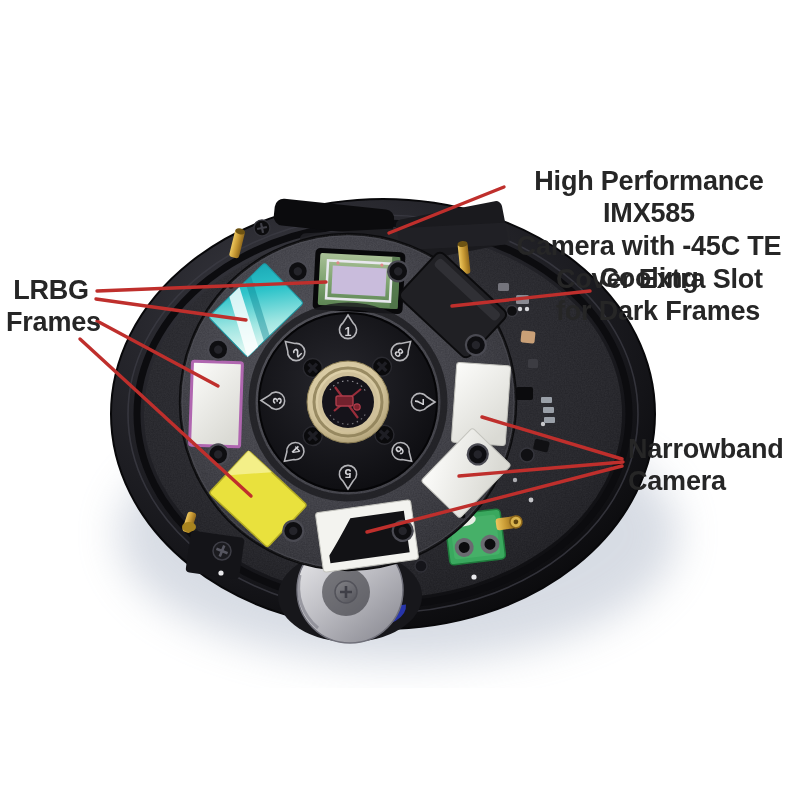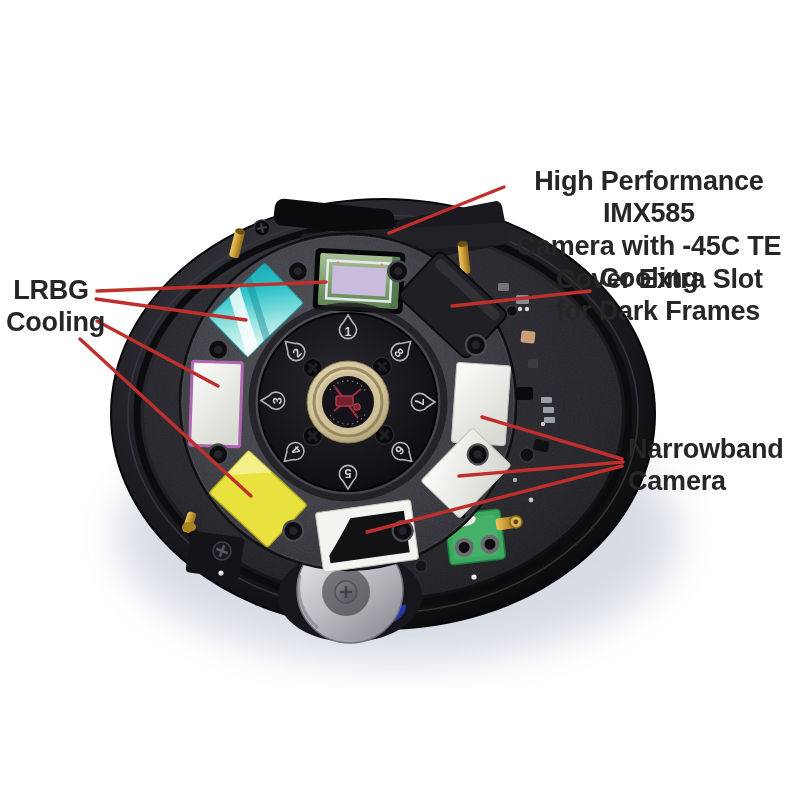--- a/index.html
+++ b/index.html
@@ -349,17 +349,17 @@
     <line x1="623" y1="462" x2="459" y2="476"></line>
     <line x1="622" y1="466" x2="367" y2="532"></line>
   </g>
 </svg>
 
 <div class="label center" id="camera-label">High Performance IMX585
 Camera with -45C TE Cooling</div>
 <div class="label" id="cover-label">Cover Extra Slot
 for Dark Frames</div>
 <div class="label center" id="lrbg-label">LRBG
-Cooling</div>
+Frames</div>
 <div class="label" id="narrowband-label">Narrowband
 Camera</div>
 
 </div>
 
 </body></html>

